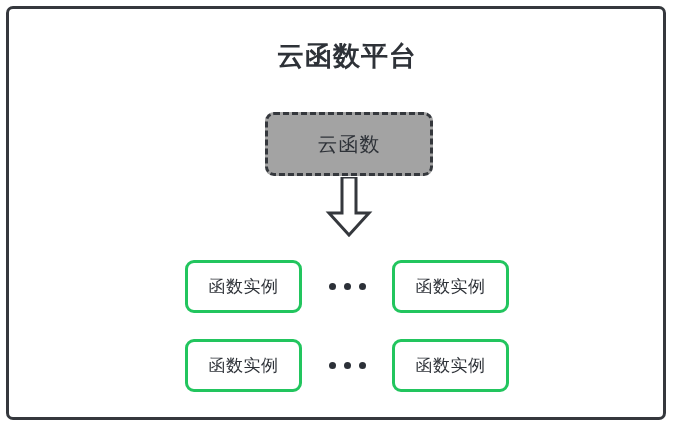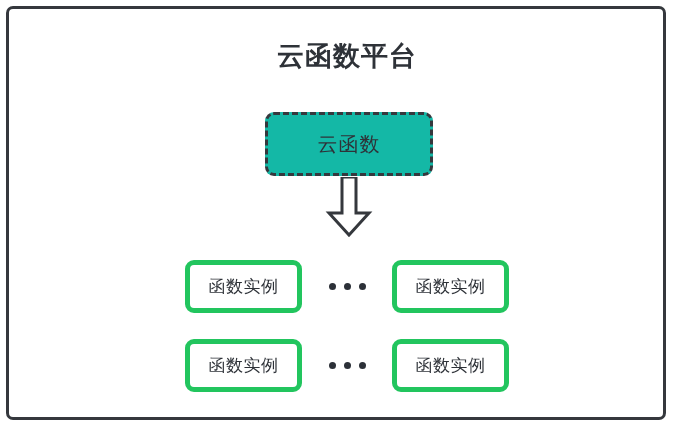--- a/index.html
+++ b/index.html
@@ -48,21 +48,21 @@
   
   .cloud-function-box {
     position: absolute;
     left: 256px;
     top: 103px;
     width: 168px;
     height: 64px;
     box-sizing: border-box;
     border: 3px dashed #35383d;
     border-radius: 9px;
-    background: #14b8a6;
+    background: #a3a3a3;
     display: flex;
     align-items: center;
     justify-content: center;
   }
   .cloud-function-label {
     font-size: 20px;
     color: #2e3238;
     letter-spacing: 1px;
   }
 
@@ -85,21 +85,21 @@
     align-items: center;
     justify-content: center;
   }
   .instance-row.row-1 { top: 250px; }
   .instance-row.row-2 { top: 329px; }
 
   .instance-box {
     width: 117px;
     height: 53px;
     box-sizing: border-box;
-    border: 5px solid #22c55e;
+    border: 3px solid #22c55e;
     border-radius: 9px;
     background: #ffffff;
     display: flex;
     align-items: center;
     justify-content: center;
   }
   .instance-label {
     font-size: 17px;
     color: #2e3238;
     letter-spacing: 0.5px;

